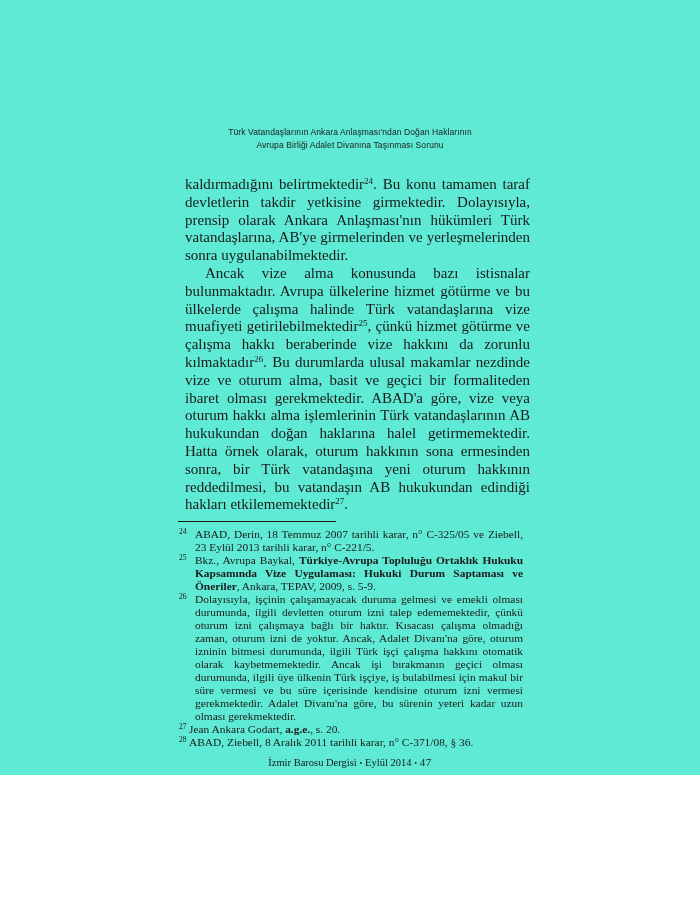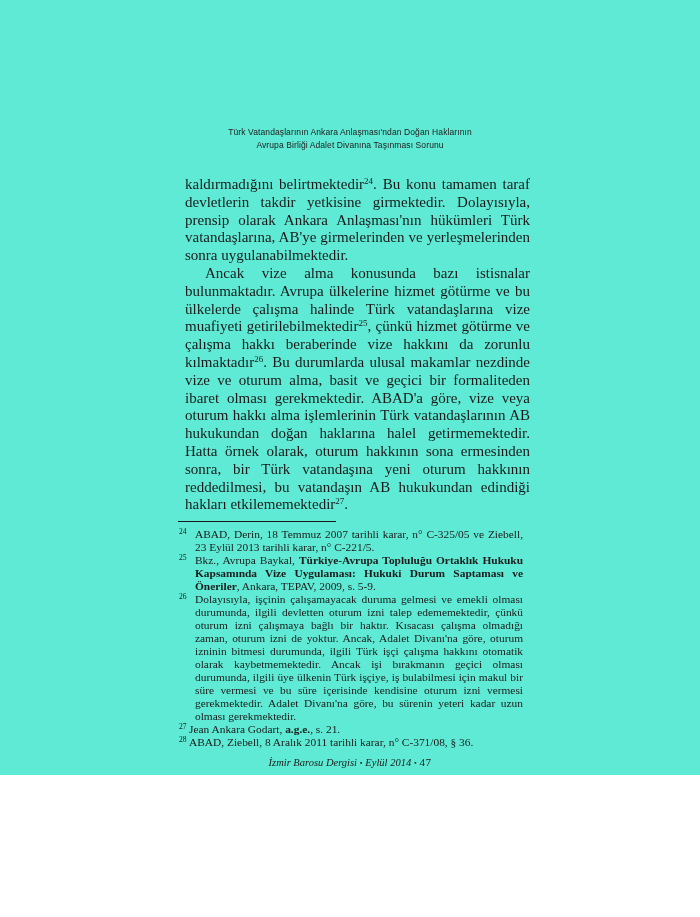--- a/index.html
+++ b/index.html
@@ -72,21 +72,21 @@
   .b  { font-weight: bold; }
   .page-footer {
     position: absolute;
     top: 756px;
     left: 0;
     right: 0;
     text-align: center;
     font-size: 10.5px;
     color: #1a1a1a;
   }
-  .f-it { font-style: italic; }
+  .f-it { }
   .f-sq {
     font-size: 6.5px;
     vertical-align: 1.5px;
     margin: 0 3px;
     font-style: normal;
   }
   .f-page { font-size: 11px; font-style: normal; letter-spacing: 0.5px; }
 </style>
 </head>
 <body>
@@ -102,19 +102,19 @@
     <p><span>kaldırmadığını belirtmektedir</span><sup class="ref">24</sup><span>. Bu konu tamamen taraf devletlerin takdir yetkisine girmektedir. Dolayısıyla, prensip olarak Ankara Anlaşması'nın hükümleri Türk vatandaşlarına, AB'ye girmelerinden ve yerleşmelerinden sonra uygulanabilmektedir.</span></p>
     <p class="indent"><span>Ancak vize alma konusunda bazı istisnalar bulunmaktadır. Avrupa ülkelerine hizmet götürme ve bu ülkelerde çalışma halinde Türk vatandaşlarına vize muafiyeti getirilebilmektedir</span><sup class="ref">25</sup><span>, çünkü hizmet götürme ve çalışma hakkı beraberinde vize hakkını da zorunlu kılmaktadır</span><sup class="ref">26</sup><span>. Bu durumlarda ulusal makamlar nezdinde vize ve oturum alma, basit ve geçici bir formaliteden ibaret olması gerekmektedir. ABAD'a göre, vize veya oturum hakkı alma işlemlerinin Türk vatandaşlarının AB hukukundan doğan haklarına halel getirmemektedir. Hatta örnek olarak, oturum hakkının sona ermesinden sonra, bir Türk vatandaşına yeni oturum hakkının reddedilmesi, bu vatandaşın AB hukukundan edindiği hakları etkilememektedir</span><sup class="ref">27</sup><span>.</span></p>
   </div>
 
   <div class="fn-rule"></div>
 
   <div class="footnotes">
     <div class="fn"><sup class="fn-num">24</sup><span>ABAD, </span><span class="it">Derin</span><span>, 18 Temmuz 2007 tarihli karar, n° C-325/05 ve </span><span class="it">Ziebell</span><span>, 23 Eylül 2013 tarihli karar, n° C-221/5.</span></div>
     <div class="fn"><sup class="fn-num">25</sup><span>Bkz., Avrupa Baykal, </span><span class="b">Türkiye-Avrupa Topluluğu Ortaklık Hukuku Kapsamında Vize Uygulaması: Hukuki Durum Saptaması ve Öneriler</span><span>, Ankara, TEPAV, 2009, s. 5-9.</span></div>
     <div class="fn"><sup class="fn-num">26</sup><span>Dolayısıyla, işçinin çalışamayacak duruma gelmesi ve emekli olması durumunda, ilgili devletten oturum izni talep edememektedir, çünkü oturum izni çalışmaya bağlı bir haktır. Kısacası çalışma olmadığı zaman, oturum izni de yoktur. Ancak, Adalet Divanı'na göre, oturum izninin bitmesi durumunda, ilgili Türk işçi çalışma hakkını otomatik olarak kaybetmemektedir. Ancak işi bırakmanın geçici olması durumunda, ilgili üye ülkenin Türk işçiye, iş bulabilmesi için makul bir süre vermesi ve bu süre içerisinde kendisine oturum izni vermesi gerekmektedir. Adalet Divanı'na göre, bu sürenin yeteri kadar uzun olması gerekmektedir.</span></div>
-    <div class="fn tight"><sup class="fn-num">27</sup><span>Jean Ankara Godart, </span><span class="b">a.g.e.</span><span>, s. 21.</span></div>
+    <div class="fn tight"><sup class="fn-num">27</sup><span>Jean Ankara Godart, </span><span class="b">a.g.e.</span><span>, s. 20.</span></div>
     <div class="fn tight"><sup class="fn-num">28</sup><span>ABAD, </span><span class="it">Ziebell</span><span>, 8 Aralık 2011 tarihli karar, n° C-371/08, § 36.</span></div>
   </div>
 
   <div class="page-footer"><span class="f-it">İzmir Barosu Dergisi</span><span class="f-sq">▪</span><span class="f-it">Eylül 2014</span><span class="f-sq">▪</span><span class="f-page">47</span></div>
 
 </div>
 
 </body></html>

